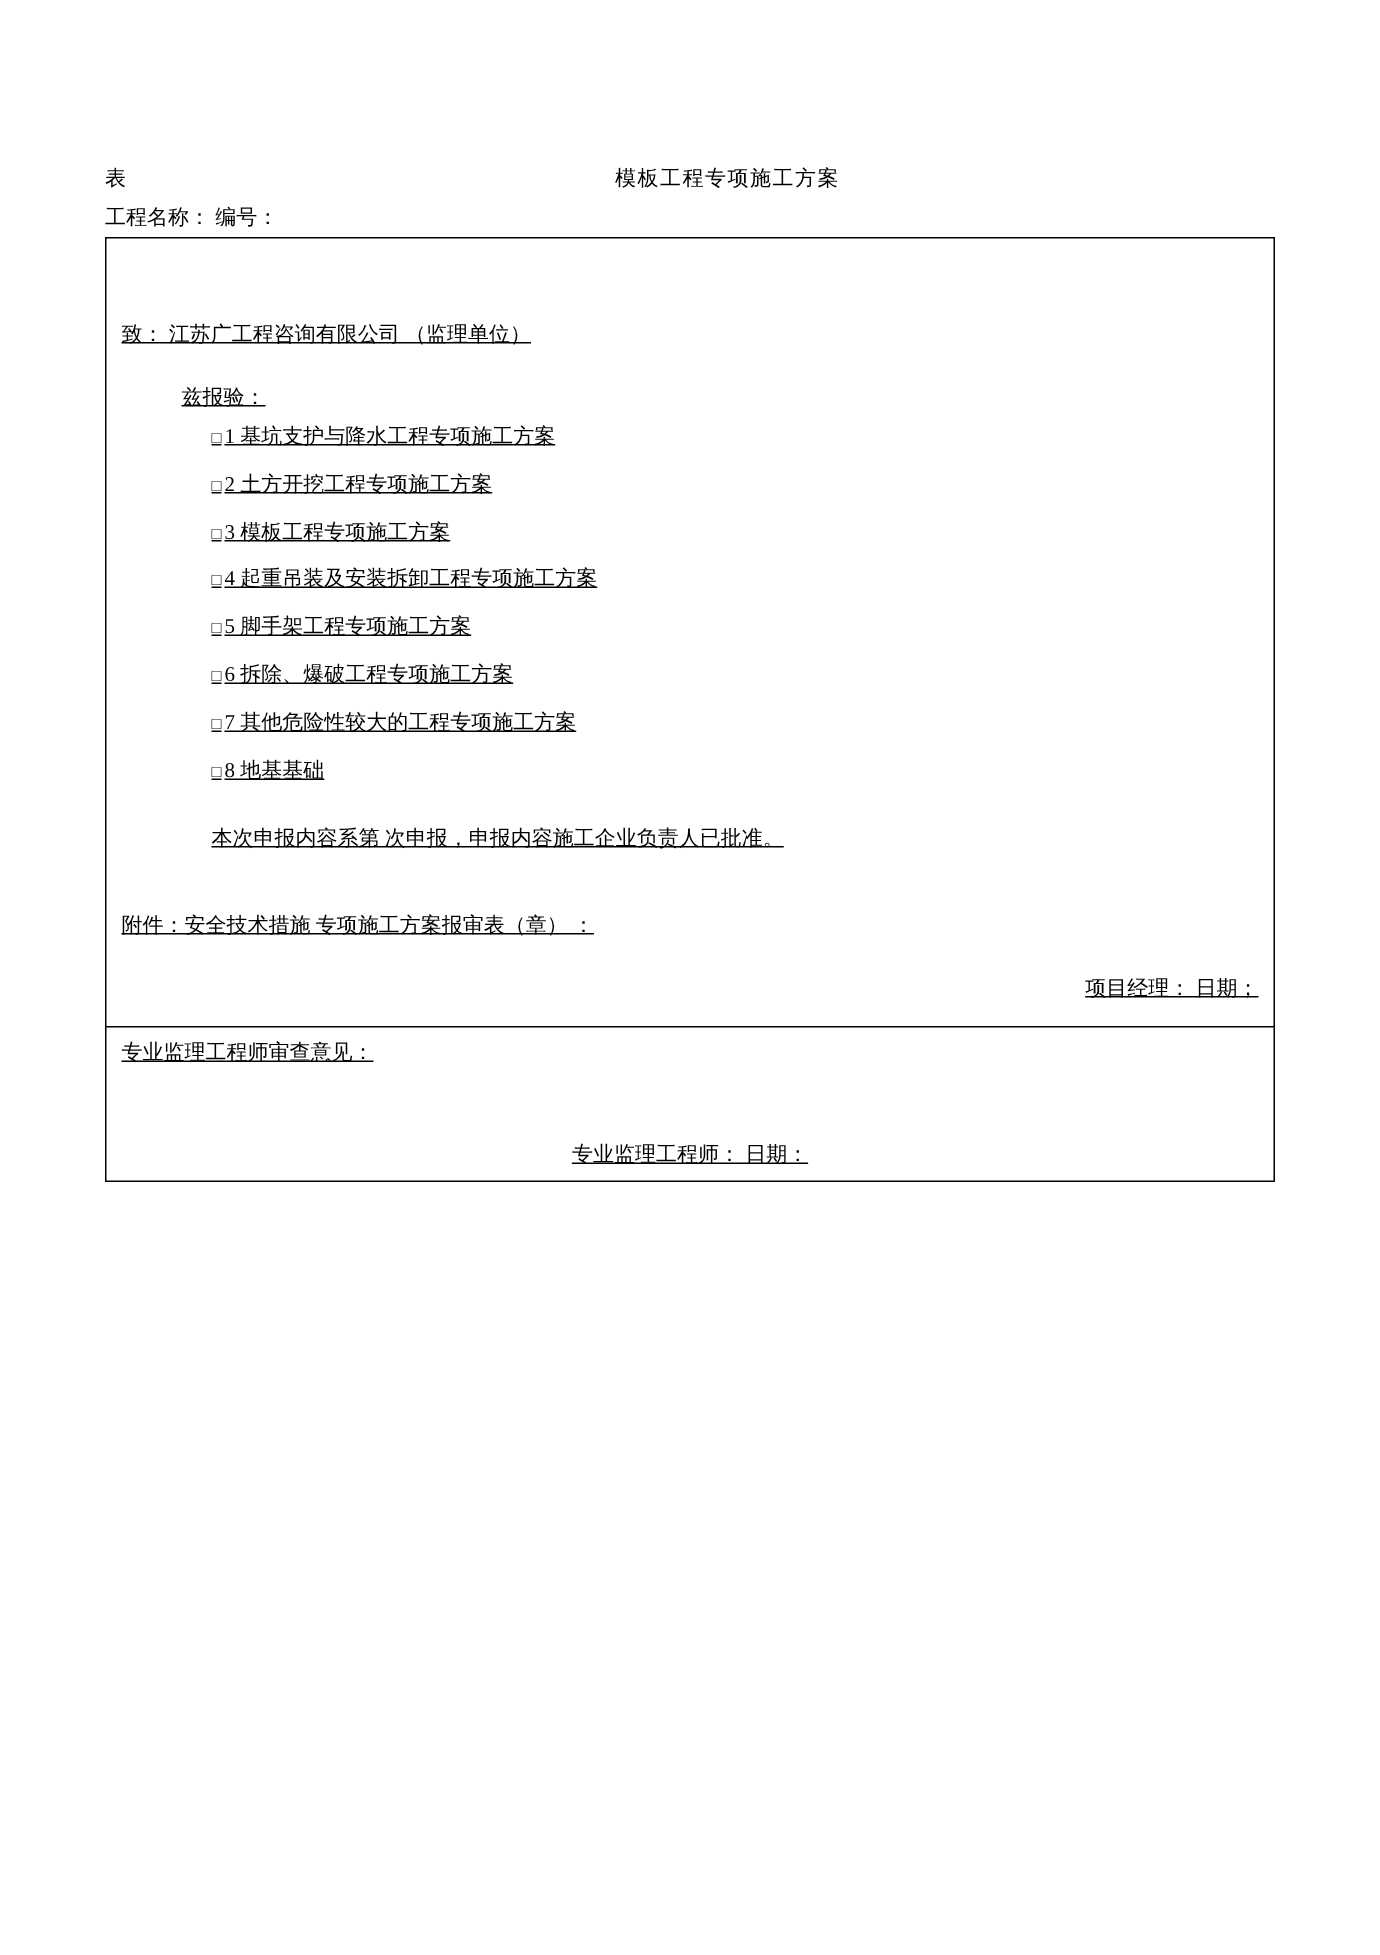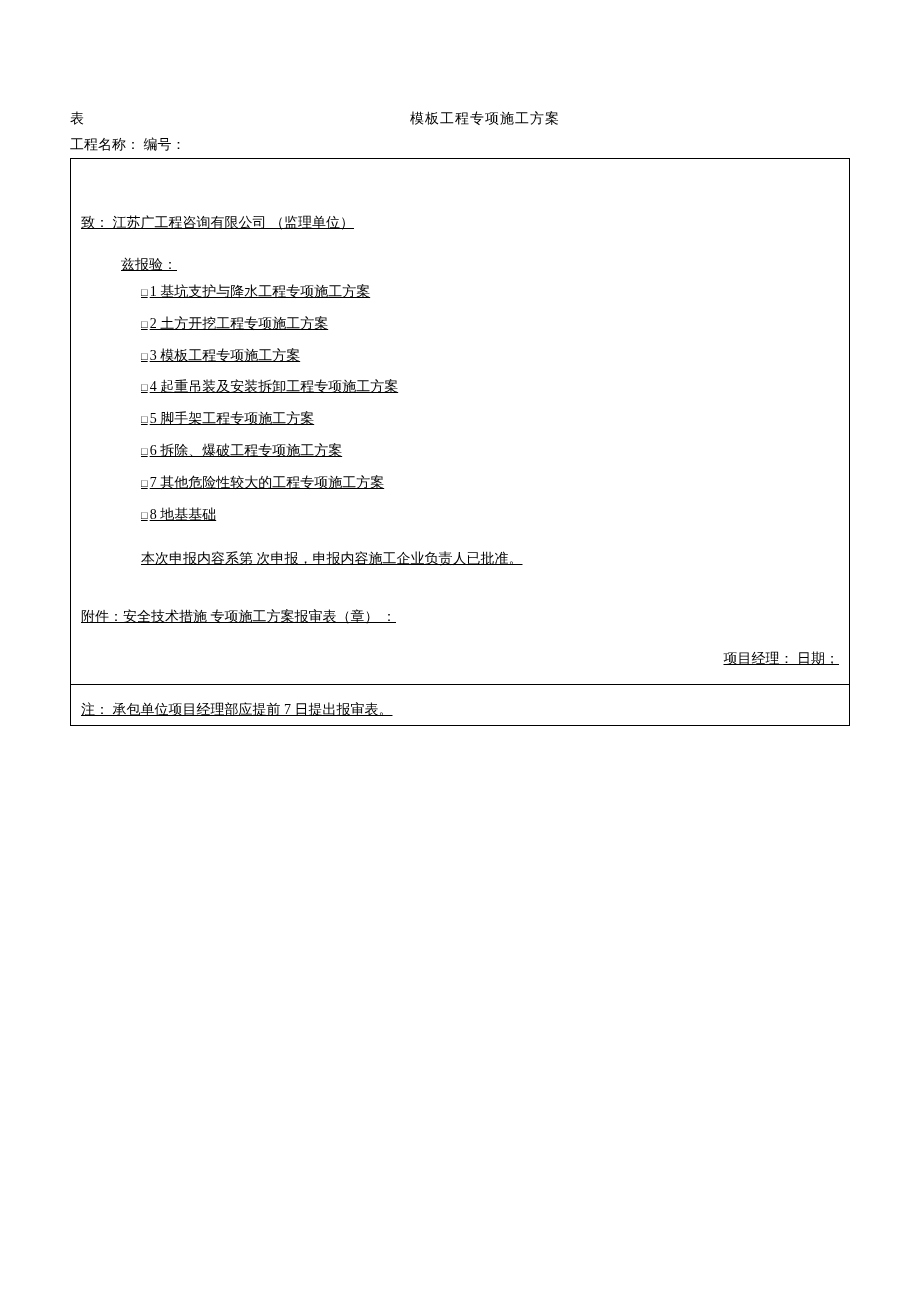--- a/index.html
+++ b/index.html
@@ -93,17 +93,20 @@
         <div class="indent2"><span class="cb">□</span><span>7 其他危险性较大的工程专项施工方案</span></div>
         <div class="indent2"><span class="cb">□</span><span>8 地基基础</span></div>
         <div class="decl">本次申报内容系第 次申报，申报内容施工企业负责人已批准。</div>
         <div class="attach">附件：安全技术措施 专项施工方案报审表（章） ：</div>
         <div class="pm-date">项目经理： 日期；</div>
       </div>
     </td>
   </tr>
   <tr>
     <td colspan="4">
-      <div class="note">注： 承包单位项目经理部应提前 7 日提出报审表。</div>
+      <div class="sec-opinion">
+        <div class="op-title">专业监理工程师审查意见：</div>
+        <div class="op-sign">专业监理工程师： 日期：</div>
+      </div>
     </td>
   </tr>
 </tbody>
   </table>
 
 </body></html>

